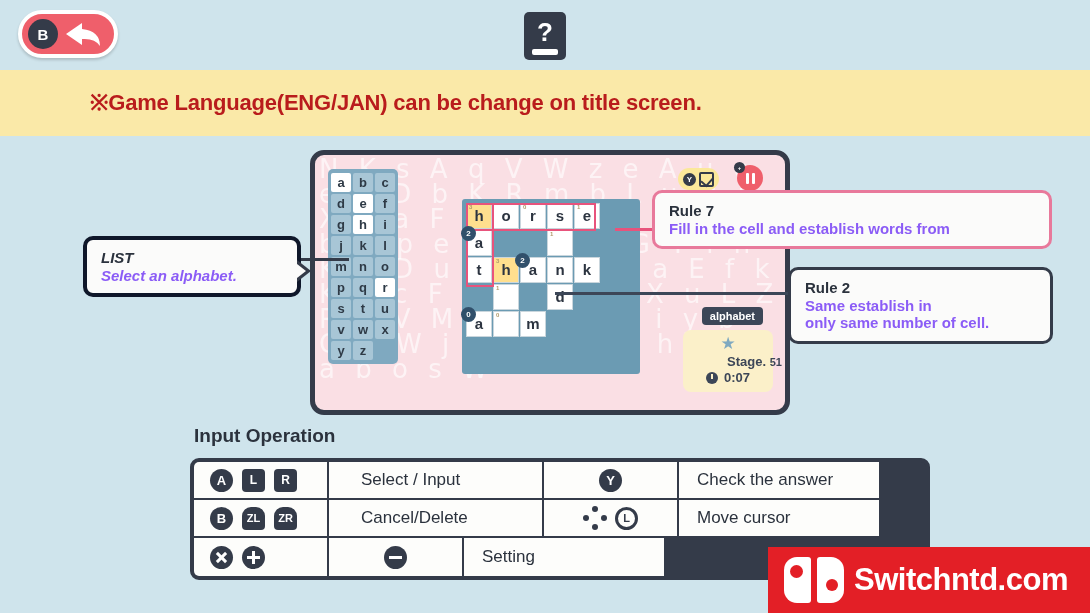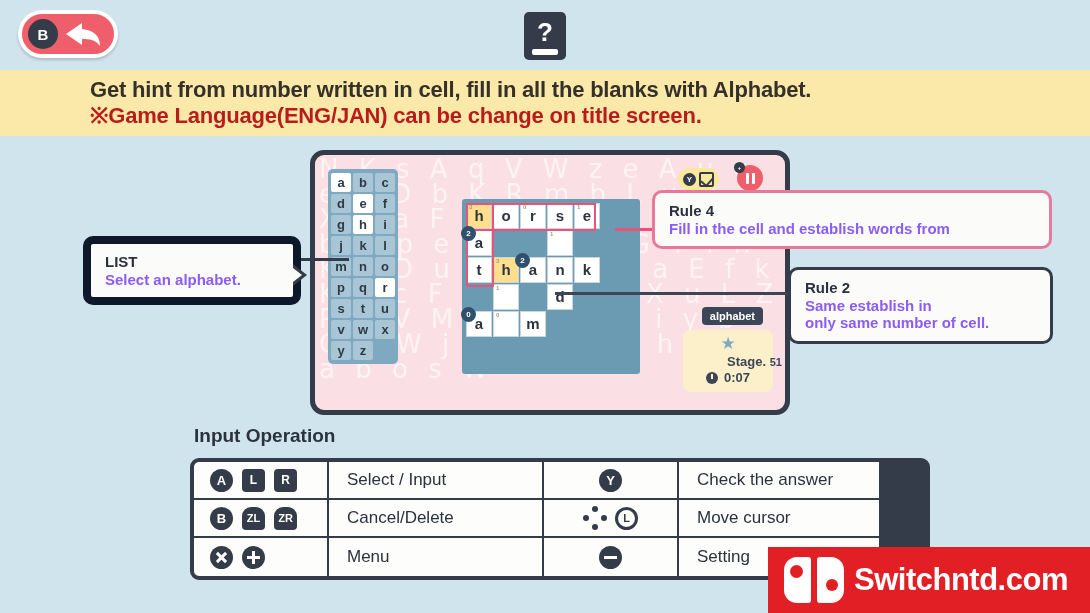--- a/index.html
+++ b/index.html
@@ -158,21 +158,21 @@
   }
 
   
   .callout{
     background:#fbfbfa;border-radius:10px;box-sizing:border-box;
     padding:9px 14px;
   }
   .callout .ttl{font-size:15px;font-weight:bold;color:#2b323d;line-height:1.2;}
   .callout .body{font-size:15px;font-weight:bold;color:#8b5cf6;line-height:1.16;}
   #callout-list{
-    left:83px;top:236px;width:218px;border:8px solid #0f172a;
+    left:83px;top:236px;width:218px;border:4px solid #0f172a;font-style:italic;
   }
   #callout-list .tail{
     position:absolute;right:-14px;top:20px;width:0;height:0;
     border-top:11px solid transparent;border-bottom:11px solid transparent;
     border-left:14px solid #343b49;
   }
   #callout-list .tail-in{
     position:absolute;right:-9px;top:24px;width:0;height:0;
     border-top:7px solid transparent;border-bottom:7px solid transparent;
     border-left:9px solid #fbfbfa;
@@ -198,21 +198,21 @@
     box-sizing:border-box;overflow:hidden;
   }
   .op-row{display:flex;}
   .op-cell{
     background:#fdfdfb;box-sizing:border-box;height:38px;
     display:flex;align-items:center;
     border-right:2px solid #343b49;border-bottom:2px solid #343b49;
   }
   .op-row:last-child .op-cell{border-bottom:none;}
   .op-cell.c1{width:135px;justify-content:flex-start;padding-left:16px;gap:9px;}
-  .op-cell.c2{width:215px;padding-left:18px;}
+  .op-cell.c2{width:215px;padding-left:32px;}
   .op-cell.c3{width:135px;justify-content:center;gap:8px;}
   .op-cell.c4{width:200px;padding-left:18px;border-right:none;}
   .op-cell .lbl{font-size:17px;color:#2b323d;}
 
   .btn-round{
     width:23px;height:23px;border-radius:50%;background:#343b49;color:#fff;
     font-size:13px;font-weight:bold;display:flex;align-items:center;justify-content:center;
     flex:0 0 auto;
   }
   .btn-sq{
@@ -280,21 +280,20 @@
     <path d="M20 4 L4 15 L20 26 L20 20 Q33 19 38 27 Q38 12 20 10 Z" fill="#ffffff"></path>
   </svg>
 </div>
 
 <div class="abs" id="help-icon">
   <div class="q">?</div>
   <div class="bar"></div>
 </div>
 
 <div class="abs" id="banner">
-  <div class="l1">Get hint from number written in cell, fill in all the blanks with Alphabet.</div>
   <div class="l2">※Game Language(ENG/JAN) can be change on title screen.</div>
 </div>
 
 <div class="abs" id="game-frame">
   <div id="bg-letters">N K s A q V W z e A u o e P D b K R m b L u N j X T a F g R a H Y o u s r b O p e Z m N d G Y i h K 6 D u h L e V o a E f k K q c F o b G P s X u L Z R k V M g Z t h N i y b O a W j D 9 W e J h o T a b o s W</div>
 
   <div class="abs" id="alpha-list">
       <div class="cell used">a</div>
       <div class="cell">b</div>
       <div class="cell">c</div>
@@ -413,21 +412,21 @@
 <div class="abs" id="leader-list"></div>
 <div class="abs callout" id="callout-list">
   <div class="ttl">LIST</div>
   <div class="body">Select an alphabet.</div>
   <div class="tail"></div>
   <div class="tail-in"></div>
 </div>
 
 <div class="abs" id="leader-rule1"></div>
 <div class="abs callout" id="callout-rule1">
-  <div class="ttl">Rule 4</div>
+  <div class="ttl">Rule 7</div>
   <div class="body">Fill in the cell and establish words from</div>
 </div>
 
 <div class="abs" id="leader-rule2"></div>
 <div class="abs callout" id="callout-rule2">
   <div class="ttl">Rule 2</div>
   <div class="body">Same establish in</div>
   <div class="body">only same number of cell.</div>
 </div>
 
@@ -469,23 +468,20 @@
       </div>
       <div class="op-cell c4">
         <span class="lbl">Move cursor</span>
       </div>
     </div>
     <div class="op-row">
       <div class="op-cell c1">
         <div class="btn-round xbtn"></div>
         <div class="plusbtn"></div>
       </div>
-      <div class="op-cell c2">
-        <span class="lbl">Menu</span>
-      </div>
       <div class="op-cell c3">
         <div class="minusbtn"></div>
       </div>
       <div class="op-cell c4">
         <span class="lbl">Setting</span>
       </div>
     </div>
   </div>
 
 <div class="abs" id="watermark">

